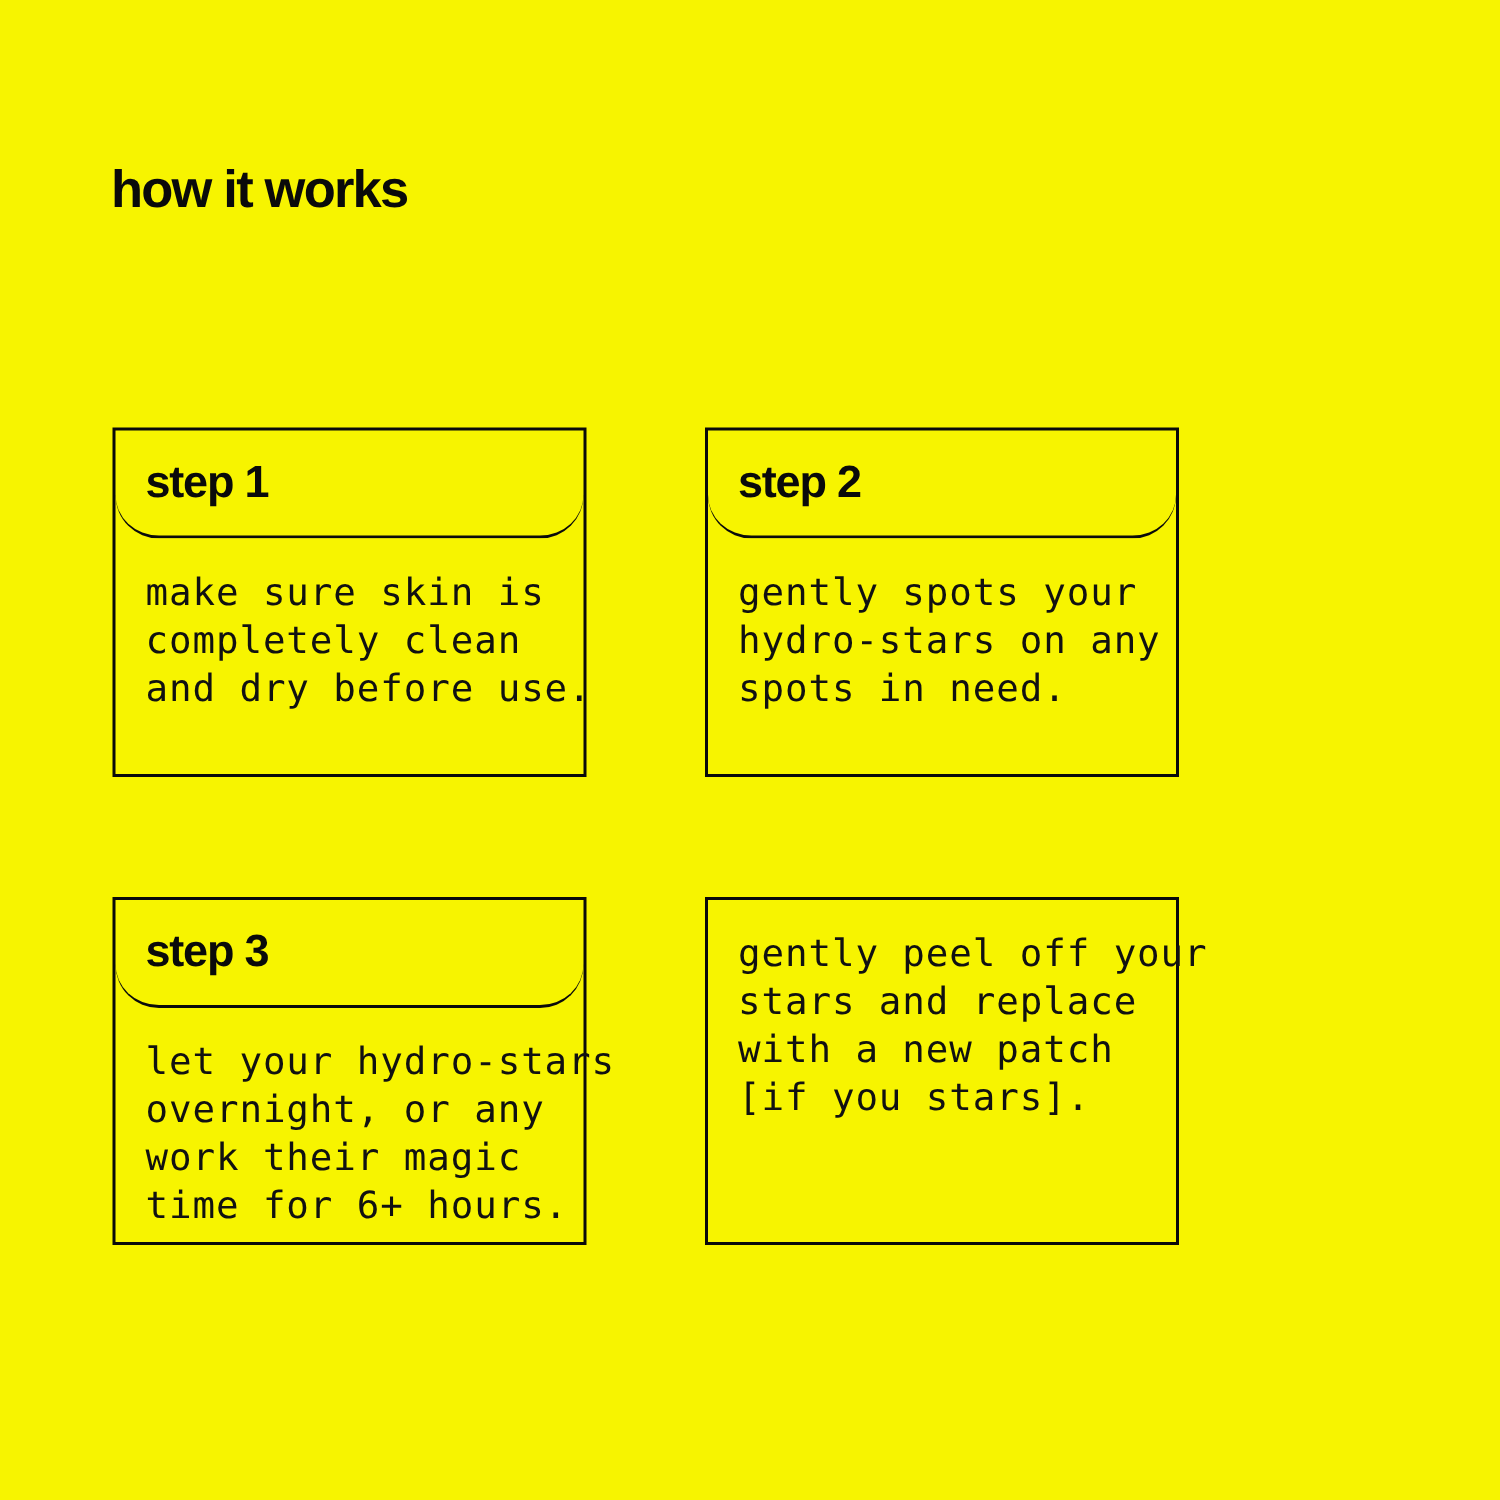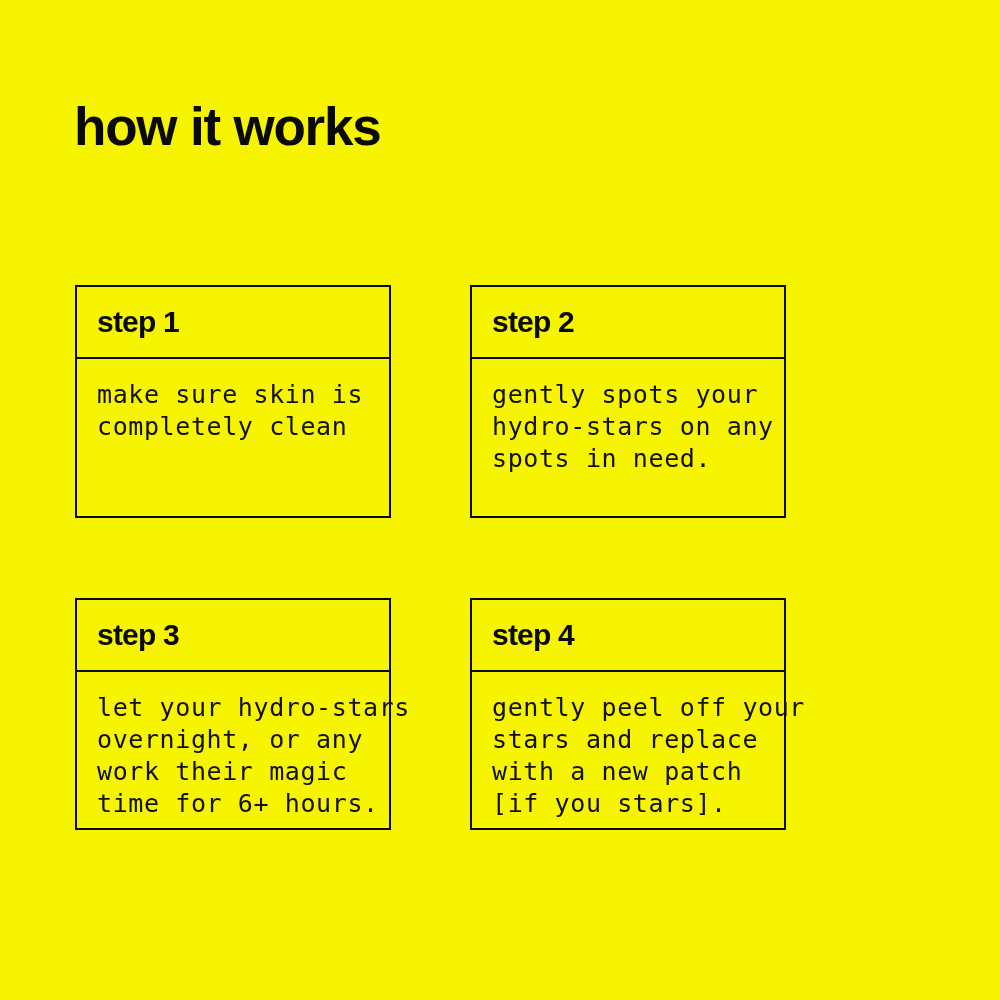--- a/index.html
+++ b/index.html
@@ -14,21 +14,21 @@
     overflow: hidden;
     position: relative;
   }
 
   #page-title {
     position: absolute;
     left: 74px;
     top: 101px;
     font-family: "Liberation Sans", sans-serif;
     font-weight: bold;
-    font-size: 53px;
+    font-size: 35px;
     line-height: 52px;
     letter-spacing: -1.2px;
     color: #0A0A0A;
     white-space: nowrap;
   }
 
   .steps-grid {
     position: absolute;
     left: 75px;
     top: 285px;
@@ -49,20 +49,21 @@
   }
 
   .step-card-header {
     height: 72px;
     flex: 0 0 72px;
     border-bottom: 2px solid #0A0A0A;
     box-sizing: border-box;
     display: flex;
     align-items: center;
     padding-left: 20px;
+    border-radius: 29px;
   }
 
   .step-card-title {
     font-family: "Liberation Sans", sans-serif;
     font-weight: bold;
     font-size: 30px;
     line-height: 34px;
     letter-spacing: -0.8px;
     color: #0A0A0A;
     white-space: nowrap;
@@ -90,20 +91,21 @@
 
 <div class="steps-grid">
 
   <div class="step-card">
     <div class="step-card-header">
       <div class="step-card-title">step 1</div>
     </div>
     <div class="step-card-body">
       <div class="step-line">make sure skin is</div>
       <div class="step-line">completely clean</div>
+      <div class="step-line">and dry before use.</div>
     </div>
   </div>
 
   <div class="step-card">
     <div class="step-card-header">
       <div class="step-card-title">step 2</div>
     </div>
     <div class="step-card-body">
       <div class="step-line">gently spots your</div>
       <div class="step-line">hydro-stars on any</div>
@@ -117,23 +119,20 @@
     </div>
     <div class="step-card-body">
       <div class="step-line">let your hydro-stars</div>
       <div class="step-line">overnight, or any</div>
       <div class="step-line">work their magic</div>
       <div class="step-line">time for 6+ hours.</div>
     </div>
   </div>
 
   <div class="step-card">
-    <div class="step-card-header">
-      <div class="step-card-title">step 4</div>
-    </div>
     <div class="step-card-body">
       <div class="step-line">gently peel off your</div>
       <div class="step-line">stars and replace</div>
       <div class="step-line">with a new patch</div>
       <div class="step-line">[if you stars].</div>
     </div>
   </div>
 
 </div>
 

